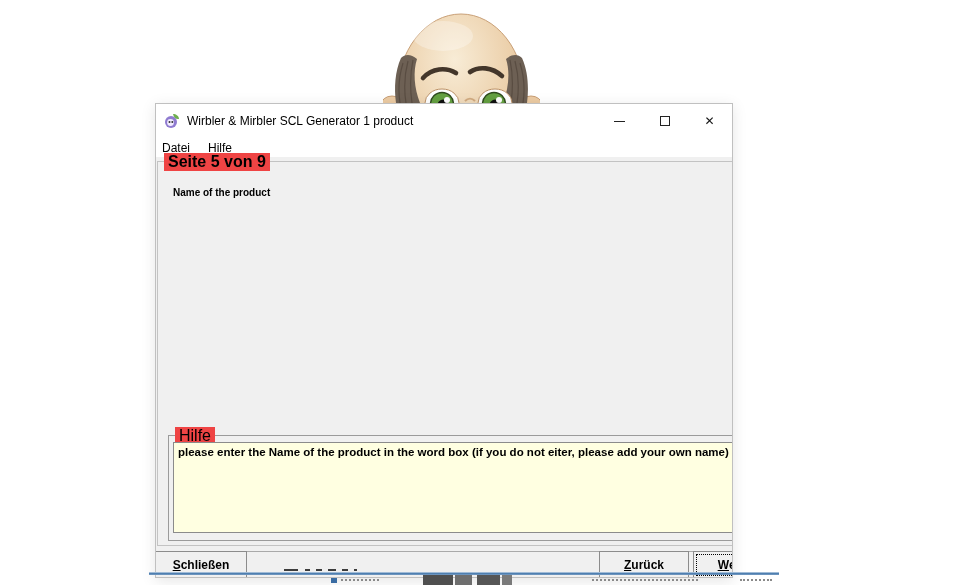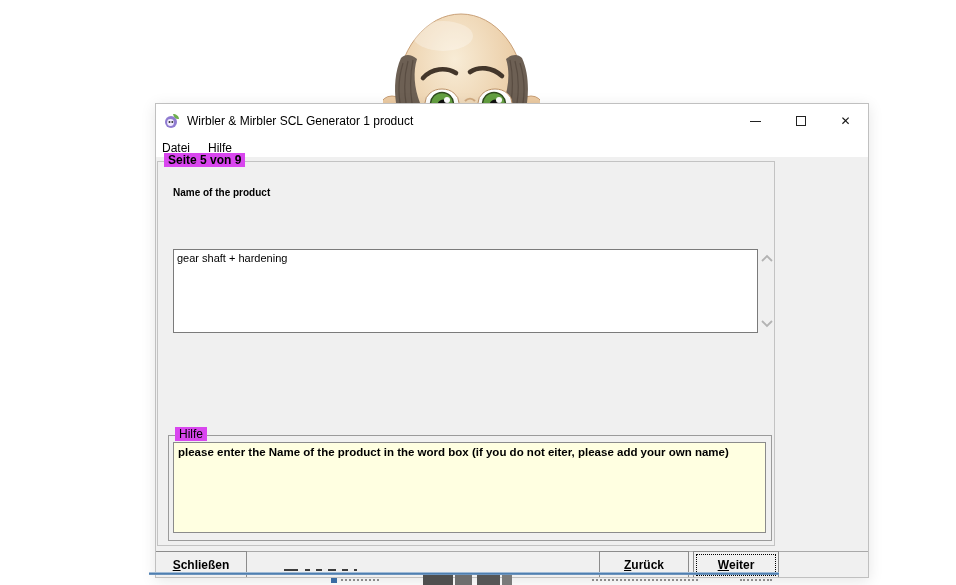--- a/index.html
+++ b/index.html
@@ -4,42 +4,42 @@
 <style>
   * { box-sizing: border-box; margin: 0; padding: 0; }
   html, body { width: 956px; height: 585px; background: #fff; overflow: hidden;
                font-family: "Liberation Sans", sans-serif; }
   .stage { position: relative; width: 956px; height: 585px; background: #fff; overflow: hidden; }
 
   
   .character { position: absolute; left: 383px; top: 10px; width: 157px; height: 93px; z-index: 1; }
 
   
-  .window { position: absolute; left: 155px; top: 103px; width: 714px; height: 475px;
+  .window { position: absolute; left: 155px; top: 103px; width: 578px; height: 475px;
             background: #f0f0f0; border: 1px solid #c0c0c0; z-index: 2; overflow: hidden;
             box-shadow: 0 3px 14px rgba(0,0,0,.10); }
 
   .titlebar { position: absolute; left: 0; top: 0; right: 0; height: 34px; background: #fff;
               display: flex; align-items: center; }
   .app-icon { width: 17px; height: 16px; margin-left: 7px; flex: 0 0 auto; }
   .title-text { margin-left: 7px; font-size: 12px; color: #000; white-space: nowrap; }
   .caption-buttons { position: absolute; right: 0; top: 0; height: 34px; display: flex; }
   .cap-btn { width: 45px; height: 34px; display: flex; align-items: center; justify-content: center;
              cursor: default; color: #111; font-size: 12px; }
   .min-glyph { width: 11px; height: 1px; background: #222; }
   .max-glyph { width: 10px; height: 10px; border: 1px solid #222; background: transparent; }
 
   .menubar { position: absolute; left: 0; top: 34px; right: 0; height: 19px; background: #fff;
              display: flex; align-items: center; font-size: 12px; color: #000; }
   .menu-item { padding: 2px 9px; text-align: right; }
   .menu-item:first-child { padding-left: 6px; }
 
   .groupbox { position: absolute; border: 1px solid #c3c3c3; }
-  .groupbox-label { position: absolute; top: -9px; left: 6px; background: #d946ef;
-                    padding: 0 4px; font-size: 12px; color: #000; white-space: nowrap; }
+  .groupbox-label { position: absolute; top: -9px; left: 6px; background: #ef4444;
+                    padding: 0 4px; font-size: 16px; color: #000; white-space: nowrap; }
   .gb-outer { left: 1px; top: 57px; width: 618px; height: 385px; }
   .gb-outer > .groupbox-label { font-weight: bold; }
   .gb-help  { left: 12px; top: 331px; width: 604px; height: 106px; border-color: #9b9b9b; }
 
   .product-heading { position: absolute; left: 17px; top: 83px; font-size: 10px; font-weight: bold; color: #000; }
 
   .product-input { position: absolute; left: 17px; top: 145px; width: 585px; height: 84px;
                    background: #fff; border: 1px solid #7b7b7b; resize: none; outline: none;
                    font-family: "Liberation Sans", sans-serif; font-size: 11px; color: #000;
                    padding: 2px 3px; overflow: hidden; }
@@ -140,21 +140,20 @@
       <span class="menu-item">Datei</span>
       <span class="menu-item">Hilfe</span>
     </div>
 
     <div class="groupbox gb-outer">
       <span class="groupbox-label">Seite 5 von 9</span>
     </div>
 
     <div class="product-heading">Name of the product</div>
 
-    <textarea class="product-input" spellcheck="false" style="">gear shaft + hardening</textarea>
 
     <div class="chev chev-up">
       <svg viewBox="0 0 14 10" width="14" height="10" xmlns="http://www.w3.org/2000/svg">
         <polyline points="2,8 7,3 12,8" fill="none" stroke="#b3b3b3" stroke-width="1.8"></polyline>
       </svg>
     </div>
     <div class="chev chev-down">
       <svg viewBox="0 0 14 10" width="14" height="10" xmlns="http://www.w3.org/2000/svg">
         <polyline points="2,2 7,7 12,2" fill="none" stroke="#b3b3b3" stroke-width="1.8"></polyline>
       </svg>

